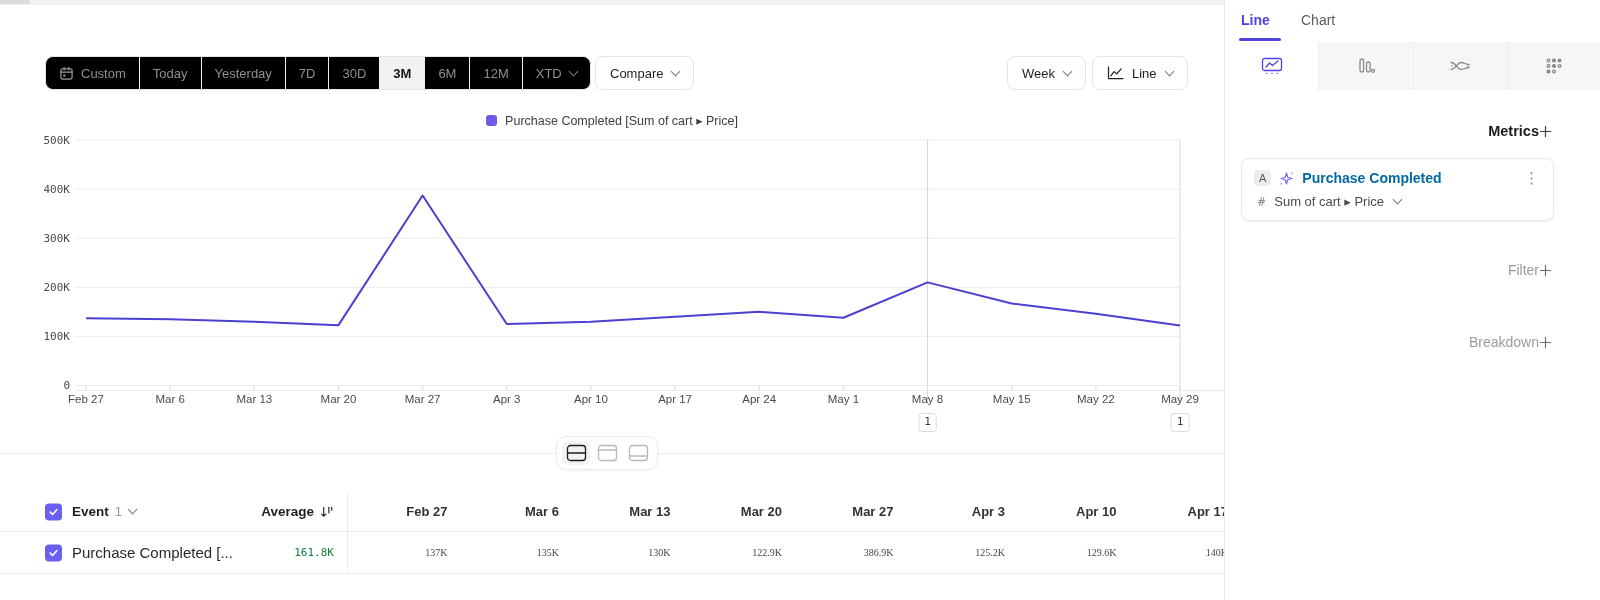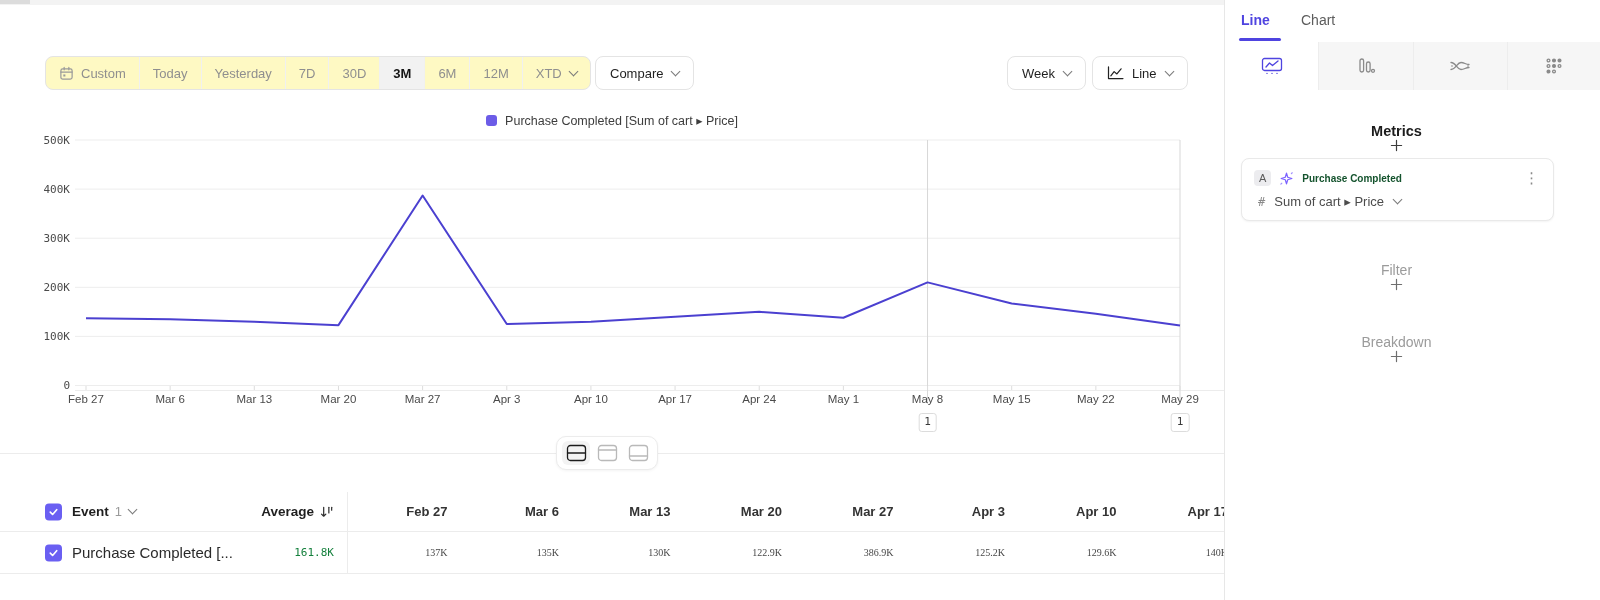--- a/index.html
+++ b/index.html
@@ -2,21 +2,21 @@
 <html style="--accent: #4f44e0; --legend-swatch: #6c5ce7; --checkbox: #6a5ff2; --sparkle: #7b61ff;"><head>
 <meta charset="utf-8">
 <style>
   html,body{margin:0;padding:0;background:#fff;}
   body{font-family:"Liberation Sans",sans-serif;color:#2f2f2f;-webkit-font-smoothing:antialiased;}
   #root{position:relative;width:1600px;height:600px;background:#fff;overflow:hidden;}
   
   .top-strip{position:absolute;left:0;top:0;width:1224px;height:5px;background:#f3f3f3;}
   .top-strip-dark{position:absolute;left:0;top:0;width:30px;height:4px;background:#dcdcdc;}
   
-  .seg{position:absolute;left:45px;top:56px;height:34px;display:flex;border:1px solid #e4e4e4;border-radius:8px;background:#fef9c3;box-sizing:border-box;overflow:hidden;}
+  .seg{position:absolute;left:45px;top:56px;height:34px;display:flex;border:1px solid #e4e4e4;border-radius:8px;background:#000000;box-sizing:border-box;overflow:hidden;}
   .seg-item{display:flex;align-items:center;gap:7px;padding:0 13px;font-size:13px;color:#8f8f8f;border-right:1px solid #f0f0f0;cursor:pointer;white-space:nowrap;}
   .seg-item:last-child{border-right:none;align-items:center;}
   .seg-item.active{background:#f2f2f2;color:#141414;font-weight:700;}
   .btn{position:absolute;display:inline-flex;align-items:center;gap:8px;border:1px solid #e4e4e4;border-radius:8px;background:#fff;font-family:inherit;font-size:13px;color:#1f1f1f;padding:0 14px;height:34px;box-sizing:border-box;cursor:pointer;}
   .btn-compare{left:595px;top:56px;}
   .btn-week{left:1007px;top:56px;}
   .btn-line{left:1092px;top:56px;}
   .chev{display:inline-block;width:6px;height:6px;border-right:1.5px solid #7a7a7a;border-bottom:1.5px solid #7a7a7a;transform:rotate(45deg);margin-top:-4px;margin-left:1px;}
   .icon{display:inline-flex;align-items:center;justify-content:center;line-height:0;}
   .icon svg{display:block;}
@@ -52,32 +52,32 @@
   #panel{position:absolute;left:1224px;top:0;width:376px;height:600px;background:#fff;border-left:1px solid #e7e7e7;box-sizing:border-box;}
   .ptabs{position:relative;height:42px;}
   .ptab{position:absolute;top:12px;font-size:14px;color:#5c5c5c;cursor:pointer;}
   .ptab.t0{left:16px;color:var(--accent,#4f44e0);font-weight:600;}
   .ptab.t1{left:76px;text-align:center;}
   .ptab-underline{position:absolute;left:14px;top:38px;width:42px;height:3px;border-radius:2px;background:var(--accent,#4f44e0);}
   .icon-tabs{position:absolute;left:0;top:42px;width:376px;height:48px;display:flex;}
   .icon-tab{flex:1;display:flex;align-items:center;justify-content:center;background:#f6f6f6;border-left:1px solid #ededed;color:#8a8a8a;cursor:pointer;}
   .icon-tab:first-child{border-left:none;}
   .icon-tab.active{background:#fff;color:var(--accent,#4f44e0);}
-  .psec-head{position:absolute;left:16px;right:48px;display:flex;align-items:center;justify-content:flex-end;flex-direction:column;}
+  .psec-head{position:absolute;left:16px;right:48px;display:flex;align-items:center;justify-content:flex-end;}
   .psec-head.metrics{top:123px;}
   .psec-head.filter{top:262px;}
   .psec-head.breakdown{top:334px;}
   .psec-title{font-size:14.5px;font-weight:700;color:#1c1c1c;}
   .psec-title.gray{font-weight:400;color:#9b9b9b;font-size:14px;}
   .plus{color:#3c3c3c;cursor:pointer;display:inline-flex;}
   .plus.gray{color:#6e6e6e;}
   .metric-card{position:absolute;left:16px;top:158px;width:313px;box-sizing:border-box;background:#fff;border:1px solid #e9e9e9;border-radius:8px;box-shadow:0 1px 2px rgba(0,0,0,0.05);padding:10px 12px 11px;cursor:pointer;}
   .mc-row1{display:flex;align-items:center;gap:8px;}
   .mc-badge{background:#ececef;color:#5a5a5a;font-size:11px;border-radius:4px;padding:2px 5px;line-height:1.1;}
-  .mc-name{font-size:10px;color:#14532d;font-weight:600;flex:1;white-space:nowrap;}
+  .mc-name{font-size:14px;color:#0369a1;font-weight:600;flex:1;white-space:nowrap;}
   .kebab{color:#8a8a8a;font-size:15px;cursor:pointer;padding:0 2px;}
   .mc-row2{display:flex;align-items:center;gap:9px;margin-top:7px;padding-left:4px;cursor:pointer;}
   .mc-hash{font-family:"DejaVu Sans Mono",monospace;font-size:12px;color:#8a8a8a;}
   .mc-prop{font-size:13px;color:#4c4c4c;}
   .sparkle{color:var(--sparkle,#7b61ff);}
 </style>
 </head>
 <body>
 
 <div id="root">

